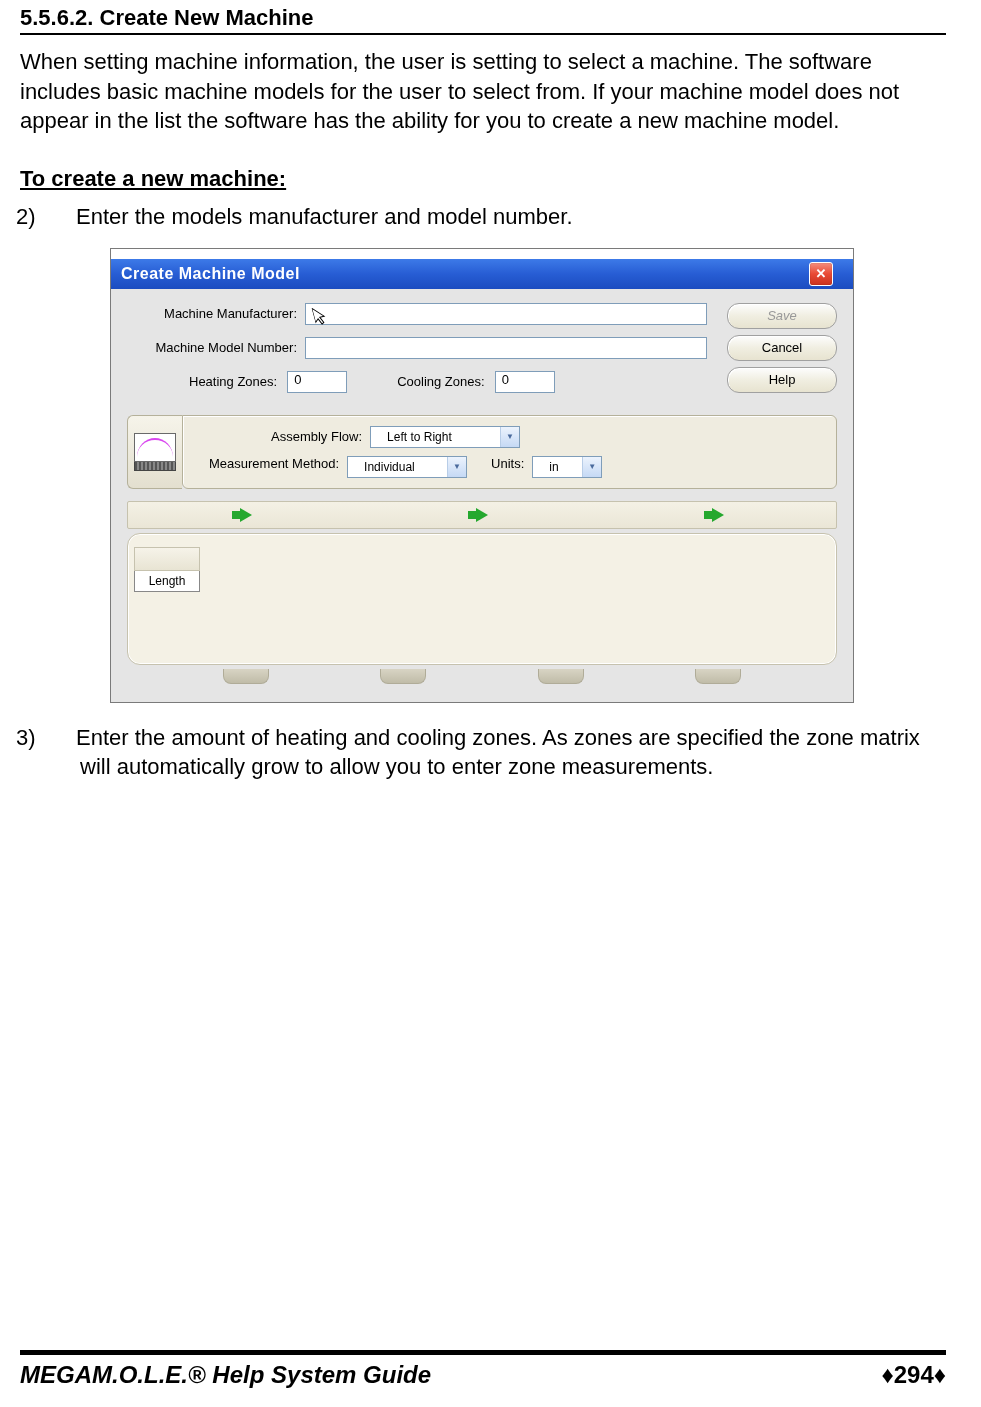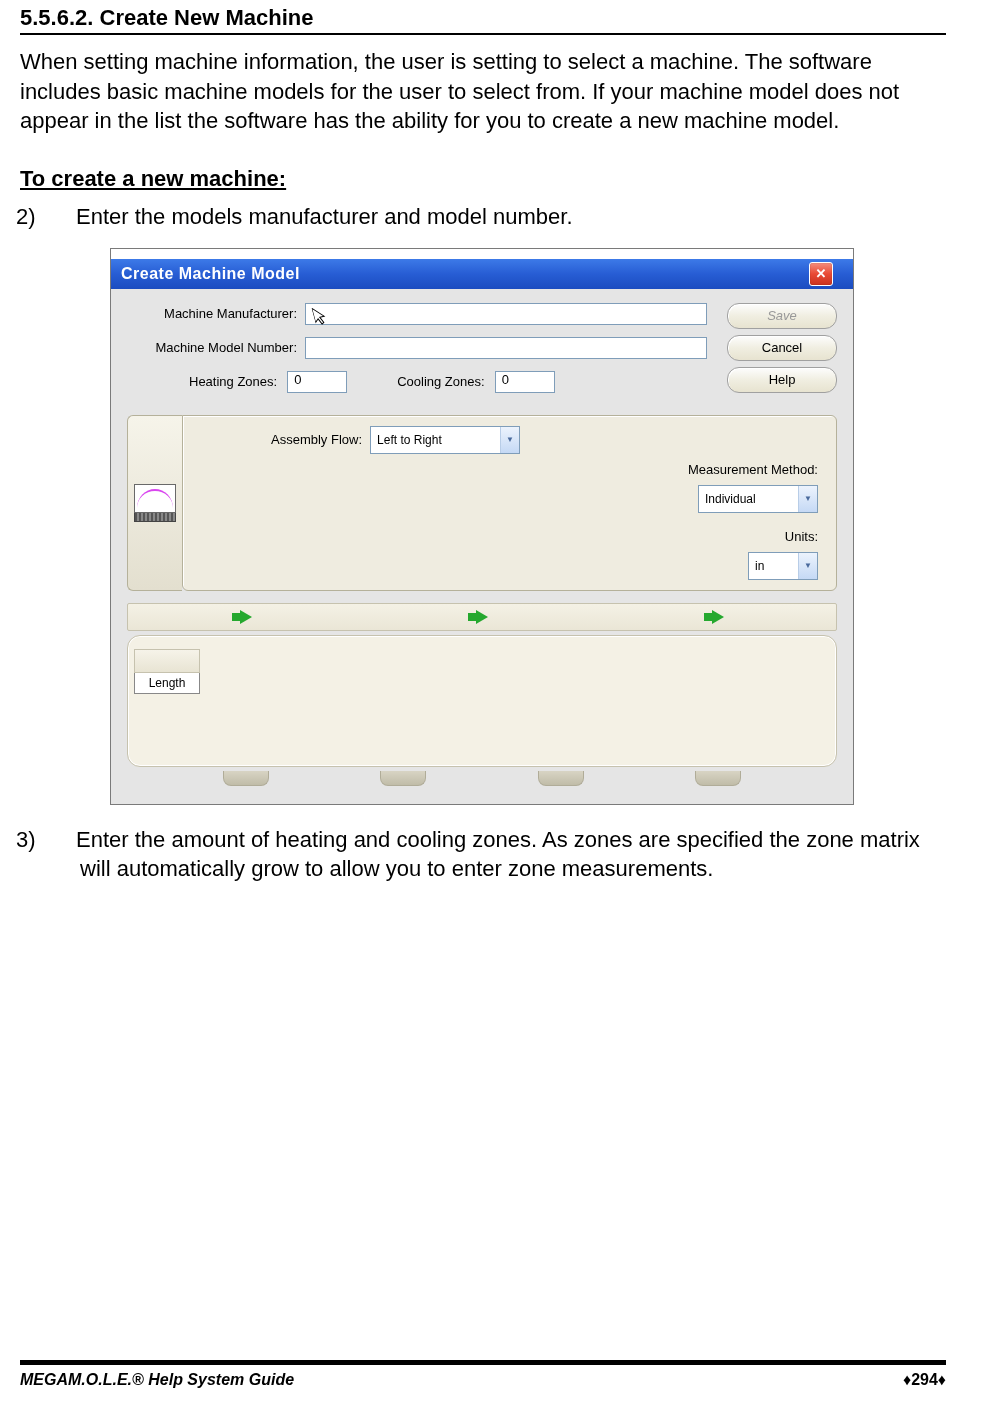--- a/index.html
+++ b/index.html
@@ -230,32 +230,31 @@
   .tc-row {
     display: flex;
     align-items: center;
     gap: 8px;
     margin-bottom: 8px;
     justify-content: flex-start;
     padding-left: 70px;
   }
   .tc-row2 {
     display: flex;
-    align-items: flex-end;
+    align-items: flex-start;
     gap: 8px;
     padding-left: 8px;
-    flex-direction: column;
   }
   .dd {
-    height: 28px;
+    height: 22px;
     background: #fff;
     border: 1px solid #7f9db9;
     display: flex;
     align-items: center;
-    padding-left: 6px;
+    padding-left: 16px;
     font-size: 12px;
     position: relative;
     box-sizing: border-box;
   }
   .dd .arrow {
     position: absolute;
     right: 0;
     top: 0;
     bottom: 0;
     width: 18px;
@@ -345,21 +344,21 @@
 
   .footer {
     position: absolute;
     left: 20px;
     right: 35px;
     bottom: 18px;
     border-top: 5px solid #000;
     padding-top: 6px;
     display: flex;
     justify-content: space-between;
-    font-size: 16px;
+    font-size: 24px;
   }
   .footer .left { font-style: italic; }
   .footer .left b { font-style: italic;}
   .footer .right {}
 </style>
 </head>
 <body>
 
 <div class="page">
   <div class="section-heading">5.5.6.2. Create New Machine</div>

